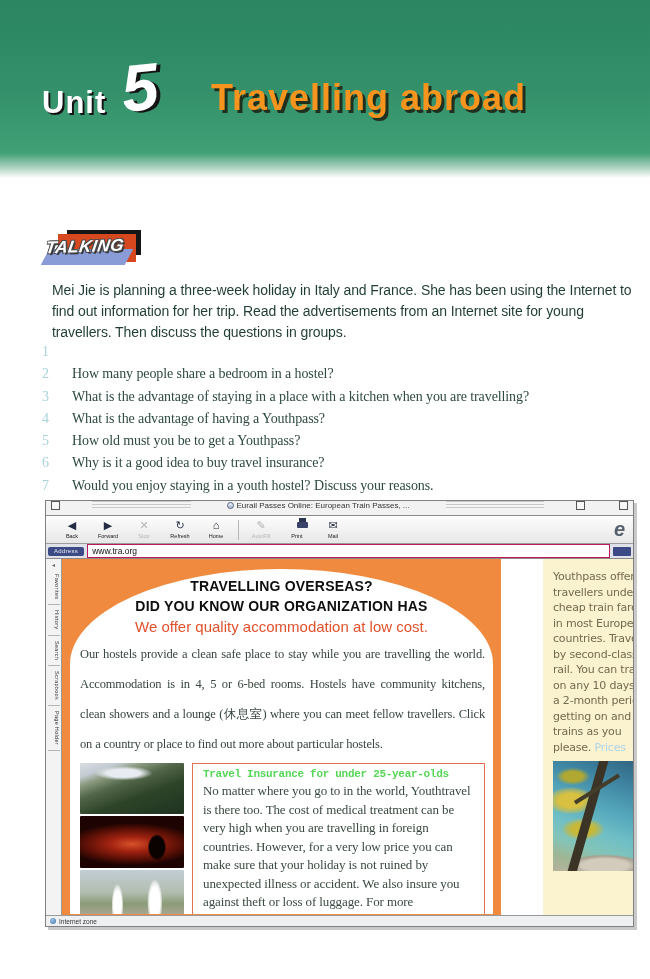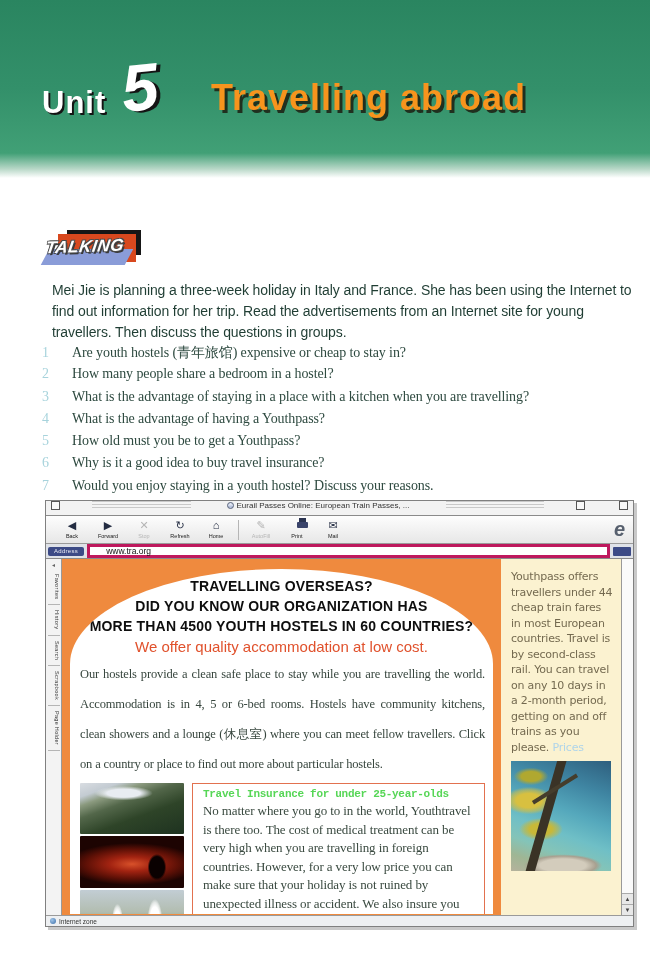--- a/index.html
+++ b/index.html
@@ -64,32 +64,32 @@
   .printer-ic { width:11px; height:9px; position:relative; margin-top:2px; }
   .printer-ic:before { content:""; position:absolute; left:2px; top:-2px; width:7px; height:4px; background:#2a3350; }
   .printer-ic:after { content:""; position:absolute; left:0; top:2px; width:11px; height:6px; background:#39436a; border-radius:1px; }
   .ie-logo { position:absolute; right:8px; top:2px; font-size:20px; font-weight:bold;
     color:#57606e; font-style:italic; }
 
   .addressbar { height:15px; flex:0 0 15px; display:flex; align-items:center;
     background:#dfe2e8; border-bottom:1px solid #8a8a8a; padding:1px 2px; gap:3px; }
   .addr-label { background:#3c4a86; color:#e8eaf4; font-size:6px; padding:1.5px 6px;
     border-radius:2px; letter-spacing:0.3px; }
-  .addr-field { flex:1; background:#fff; border:3px solid #be185d; height:14px;
-    font-size:8.5px; color:#111; padding:0 0 0 16px; display:flex; align-items:center; }
+  .addr-field { flex:1; background:#fff; border:1px solid #be185d; height:14px;
+    font-size:8.5px; color:#111; padding:0 0 0 4px; display:flex; align-items:center; }
   .addr-go { width:18px; height:9px; background:#3c4a86; border-radius:1px; }
 
   .content { flex:1; display:flex; overflow:hidden; }
   .tabstrip { flex:0 0 16px; border-right:1px solid #999; background:#f3f3f3;
     display:flex; flex-direction:column; align-items:center; padding-top:2px; }
   .tab-collapse { font-size:6px; color:#666; height:8px; }
   .vtab { writing-mode:vertical-rl; font-size:5.5px; color:#333; padding:5px 0;
     border-bottom:1px solid #b5b5b5; width:12px; text-align:center; letter-spacing:0.3px; }
 
-  .mainarea { flex:1; display:flex; background:#fff; overflow:hidden; }
+  .mainarea { flex:1; display:flex; background:#fff; overflow:hidden;gap:42px; }
 
   
   .ad { flex:0 0 439px; background:#ef8a3e; padding:10px 8px 6px; overflow:hidden; }
   .ad-white { background:#fff; width:423px; height:345px;
     border-radius:50% 50% 0 0 / 95px 95px 0 0; overflow:hidden; }
   .headline { text-align:center; padding-top:7px; font-weight:bold; font-size:14px;
     line-height:20px; color:#0e0e0e; letter-spacing:0.2px; }
   .subheadline { text-align:center; font-size:15px; color:#e0512c; margin-top:2px; height:18px; }
   .ad-body { font-family:"Liberation Serif", serif; font-size:12.5px; line-height:30px;
     color:#36453d; padding:3px 8px 0 10px; letter-spacing:-0.15px; text-align:justify; }
@@ -164,21 +164,20 @@
     <div class="tk-red"></div>
     <div class="tk-blue"></div>
     <div class="tk-text">TALKING</div>
   </div>
 
   <div class="intro">Mei Jie is planning a three-week holiday in Italy and France. She has been using the Internet to find out information for her trip. Read the advertisements from an Internet site for young travellers. Then discuss the questions in groups.</div>
 
   <div class="questions">
     <div class="q-row">
       <span class="q-num">1</span>
-      <span class="q-text">Are youth hostels (青年旅馆) expensive or cheap to stay in?</span>
     </div>
     <div class="q-row">
       <span class="q-num">2</span>
       <span class="q-text">How many people share a bedroom in a hostel?</span>
     </div>
     <div class="q-row">
       <span class="q-num">3</span>
       <span class="q-text">What is the advantage of staying in a place with a kitchen when you are travelling?</span>
     </div>
     <div class="q-row">
@@ -267,21 +266,20 @@
         <span class="vtab">Page Holder</span>
       </div>
 
       <div class="mainarea">
 
         <div class="ad">
           <div class="ad-white">
             <div class="headline">
               <div>TRAVELLING OVERSEAS?</div>
               <div>DID YOU KNOW OUR ORGANIZATION HAS</div>
-              <div>MORE THAN 4500 YOUTH HOSTELS IN 60 COUNTRIES?</div>
             </div>
             <div class="subheadline">We offer quality accommodation at low cost.</div>
             <div class="ad-body">Our hostels provide a clean safe place to stay while you are travelling the world. Accommodation is in 4, 5 or 6-bed rooms. Hostels have community kitchens, clean showers and a lounge (休息室) where you can meet fellow travellers. Click on a country or place to find out more about particular hostels.</div>
             <div class="ad-bottom">
               <div class="photo-col">
                 <div class="photo photo-mountain"></div>
                 <div class="photo photo-sunset"></div>
                 <div class="photo photo-fountain"></div>
               </div>
               <div class="insurance">

